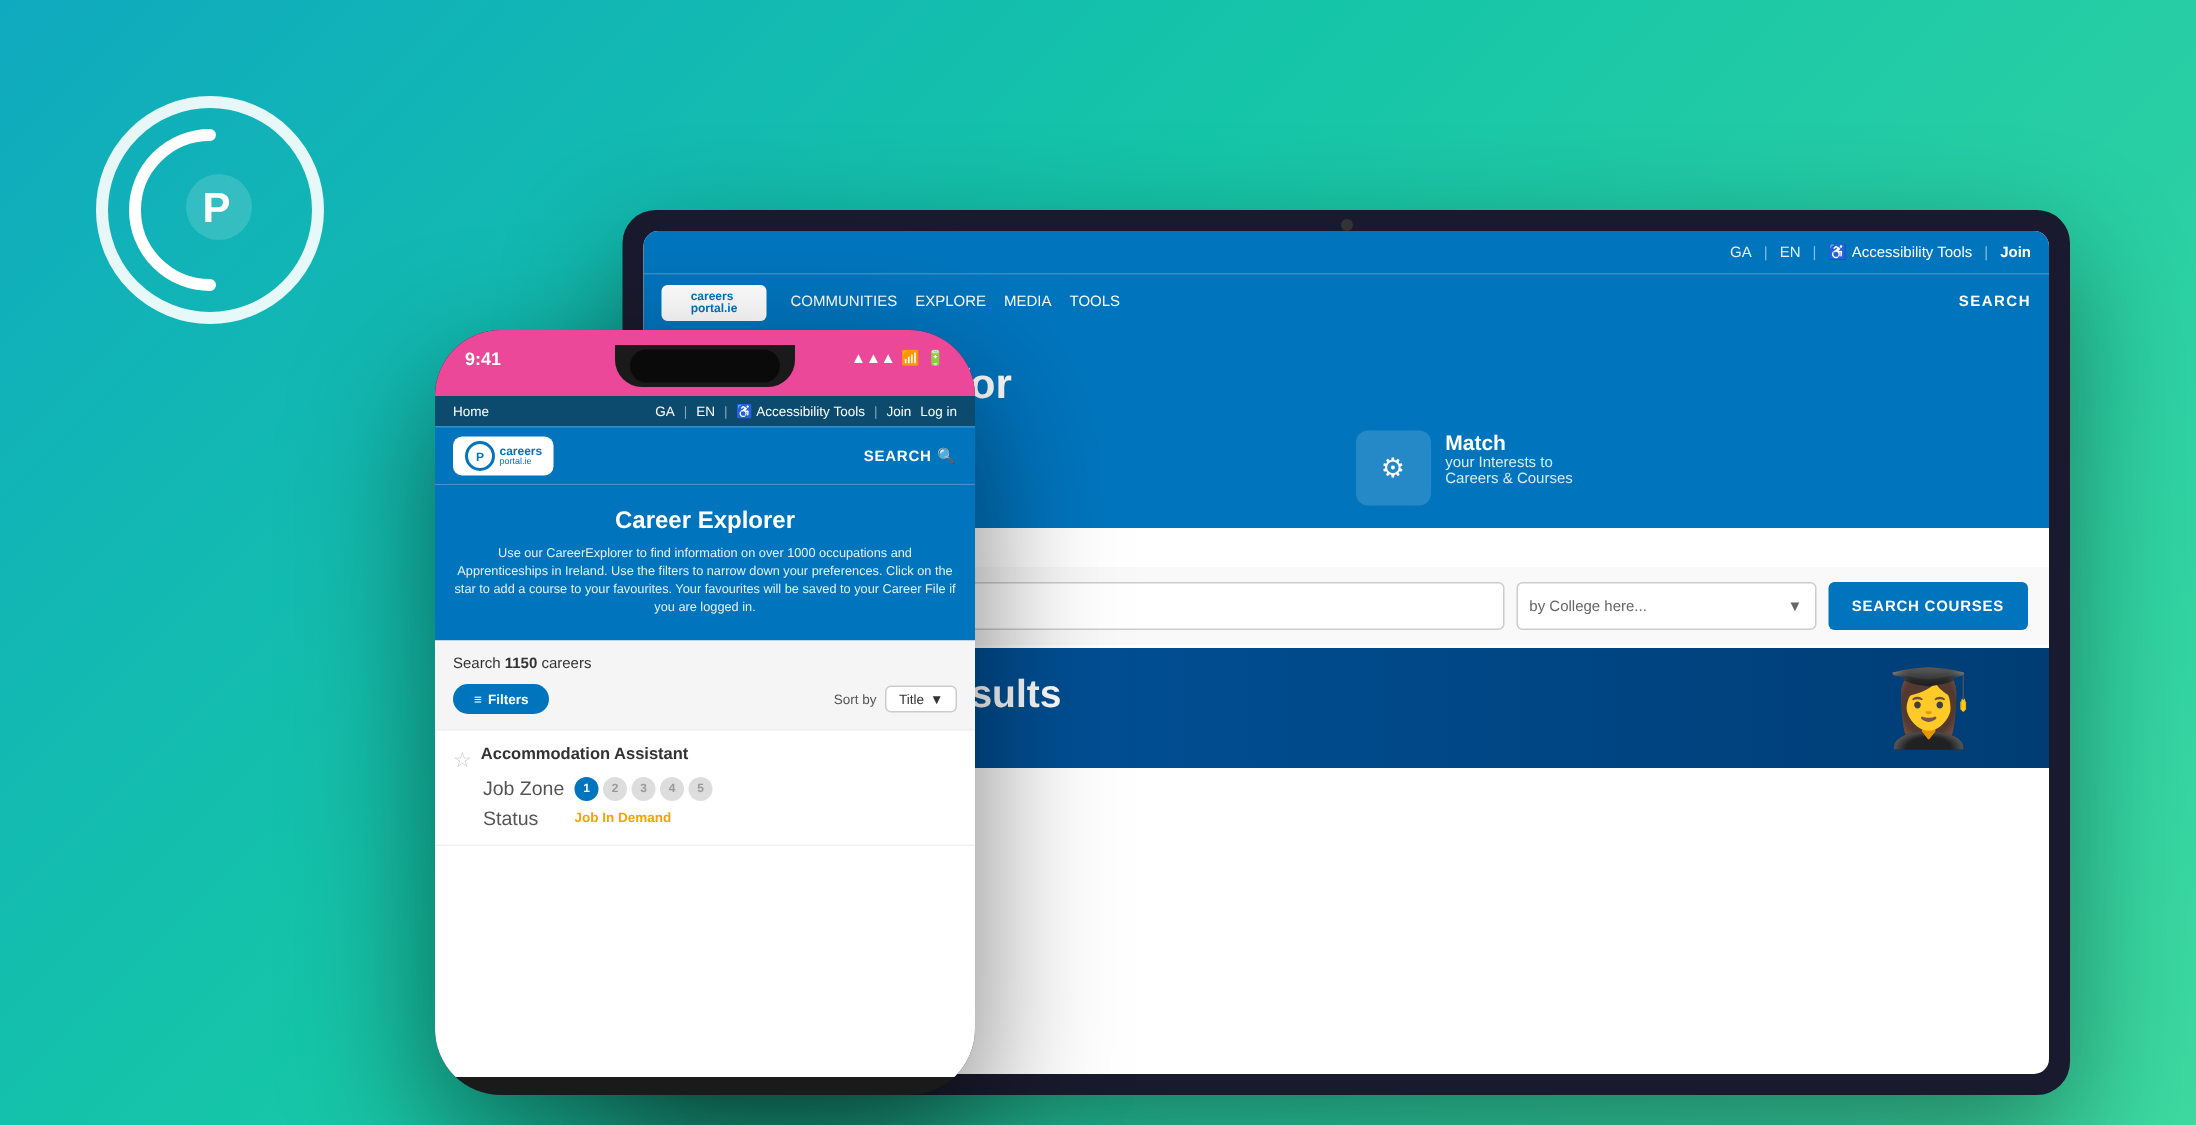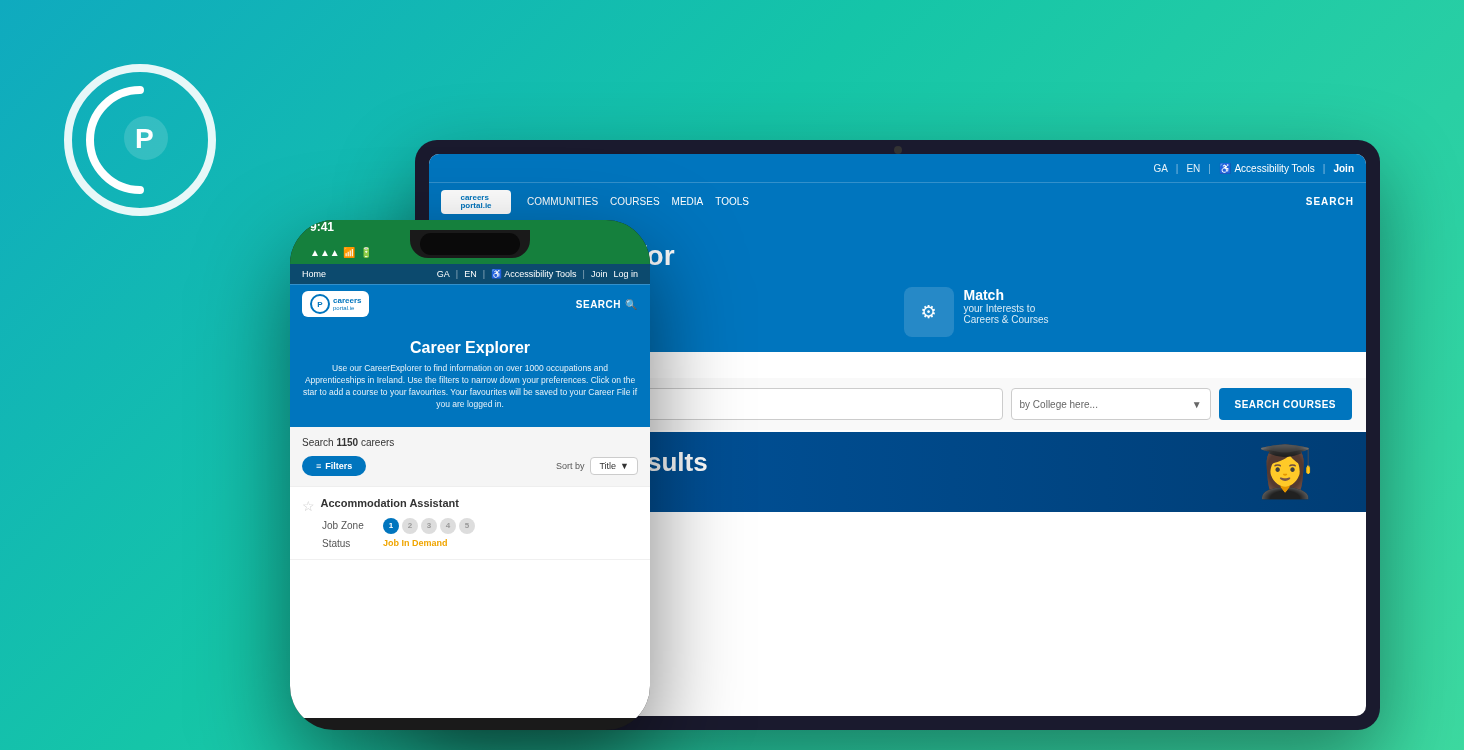--- a/index.html
+++ b/index.html
@@ -353,26 +353,25 @@
       justify-content: center;
     }
     .phone-notch-pill {
       width: 100px;
       height: 22px;
       background: #0a0a0a;
       border-radius: 14px;
     }
     .phone-status-bar {
       height: 44px;
-      background: #15803d;
-      display: flex;
-      align-items: flex-start;
+      background: #ec4899;
+      display: flex;
+      align-items: center;
       padding: 0 20px 6px 20px;
       justify-content: space-between;
-      flex-direction: column;
     }
     .phone-time {
       color: #fff;
       font-size: 12px;
       font-weight: 600;
     }
     .phone-icons {
       color: #fff;
       font-size: 10px;
       display: flex;
@@ -540,21 +539,21 @@
       color: #333;
     }
     .phone-item-row {
       display: flex;
       align-items: center;
       gap: 6px;
       margin-top: 4px;
       padding-left: 20px;
     }
     .phone-item-label {
-      font-size: 10px;
+      font-size: 13px;
       color: #555;
       min-width: 55px;
     }
     .phone-jobzone {
       display: flex;
       gap: 3px;
       align-items: center;
     }
     .jz-dot {
       width: 16px;
@@ -621,21 +620,21 @@
 
         <div class="tablet-navbar">
           <div class="tablet-logo-img">
             <div>
               <div class="tablet-logo-text">careers</div>
               <div class="tablet-logo-text">portal.ie</div>
             </div>
           </div>
           <div class="tablet-nav-items">
             <span class="tablet-nav-item">COMMUNITIES</span>
-            <span class="tablet-nav-item">COURSES</span>
+            <span class="tablet-nav-item">EXPLORE</span>
             <span class="tablet-nav-item">MEDIA</span>
             <span class="tablet-nav-item">TOOLS</span>
           </div>
           <span class="tablet-search-right">SEARCH</span>
         </div>
 
         <div class="tablet-hero">
           <div class="tablet-hero-title">uidance tools for</div>
           <div class="tablet-hero-cards">
             <div class="tablet-hero-card">

